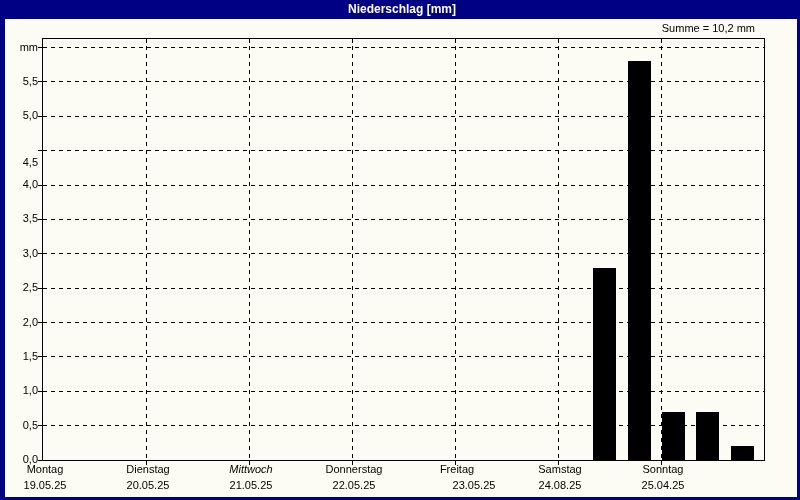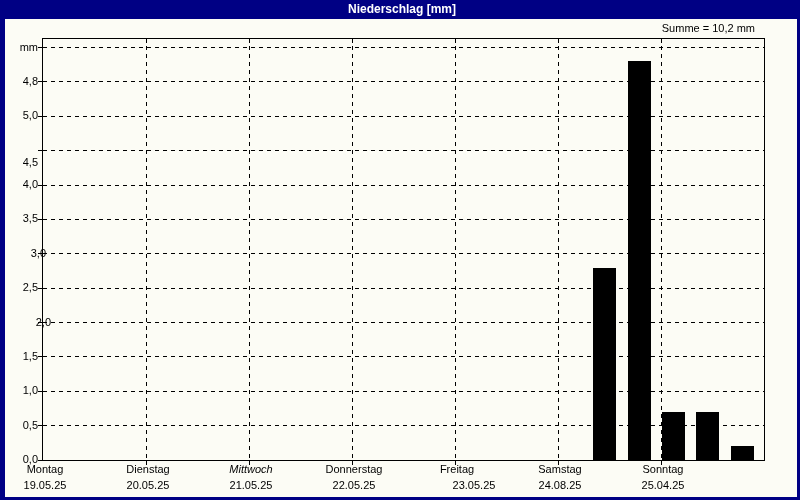--- a/index.html
+++ b/index.html
@@ -113,28 +113,28 @@
       <div class="bar" style="left: 584.7px; height: 398.7px; background: rgb(0, 0, 0);"></div>
       <div class="bar" style="left: 619px; height: 48.1px; background: rgb(0, 0, 0);"></div>
       <div class="bar" style="left: 653.3px; height: 48.1px; background: rgb(0, 0, 0);"></div>
       <div class="bar" style="left: 687.7px; height: 13.7px; background: rgb(0, 0, 0);"></div>
     </div>
   <div id="axis-labels">
       <div class="ylabel" style="top: 453px;">0,0</div>
       <div class="ylabel" style="top: 418.6px;">0,5</div>
       <div class="ylabel" style="top: 384.3px;">1,0</div>
       <div class="ylabel" style="top: 349.9px;">1,5</div>
-      <div class="ylabel" style="top: 315.5px; padding-left: 13px;">2,0</div>
+      <div class="ylabel" style="top: 315.5px;">2,0</div>
       <div class="ylabel" style="top: 281.2px;">2,5</div>
-      <div class="ylabel" style="top: 246.8px; margin-left: 8px;">3,0</div>
+      <div class="ylabel" style="top: 246.8px;">3,0</div>
       <div class="ylabel" style="top: 212.4px;">3,5</div>
       <div class="ylabel" style="top: 178.1px;">4,0</div>
       <div class="ylabel" style="top: 156px;">4,5</div>
       <div class="ylabel" style="top: 109.3px;">5,0</div>
-      <div class="ylabel" style="top: 75px;">4,8</div>
+      <div class="ylabel" style="top: 75px;">5,5</div>
       <div class="ylabel" style="top: 40.6px;">mm</div>
       <div class="xlabel-day" style="left: -5px; top: 463px;">Montag</div>
       <div class="xlabel-date" style="left: -5px; top: 479px;">19.05.25</div>
       <div class="xlabel-day" style="left: 98px; top: 463px;">Dienstag</div>
       <div class="xlabel-date" style="left: 98px; top: 479px;">20.05.25</div>
       <div class="xlabel-day" style="left: 201px; top: 463px; font-style: italic;">Mittwoch</div>
       <div class="xlabel-date" style="left: 201px; top: 479px;">21.05.25</div>
       <div class="xlabel-day" style="left: 304px; top: 463px;">Donnerstag</div>
       <div class="xlabel-date" style="left: 304px; top: 479px;">22.05.25</div>
       <div class="xlabel-day" style="left: 407px; top: 463px;">Freitag</div>

